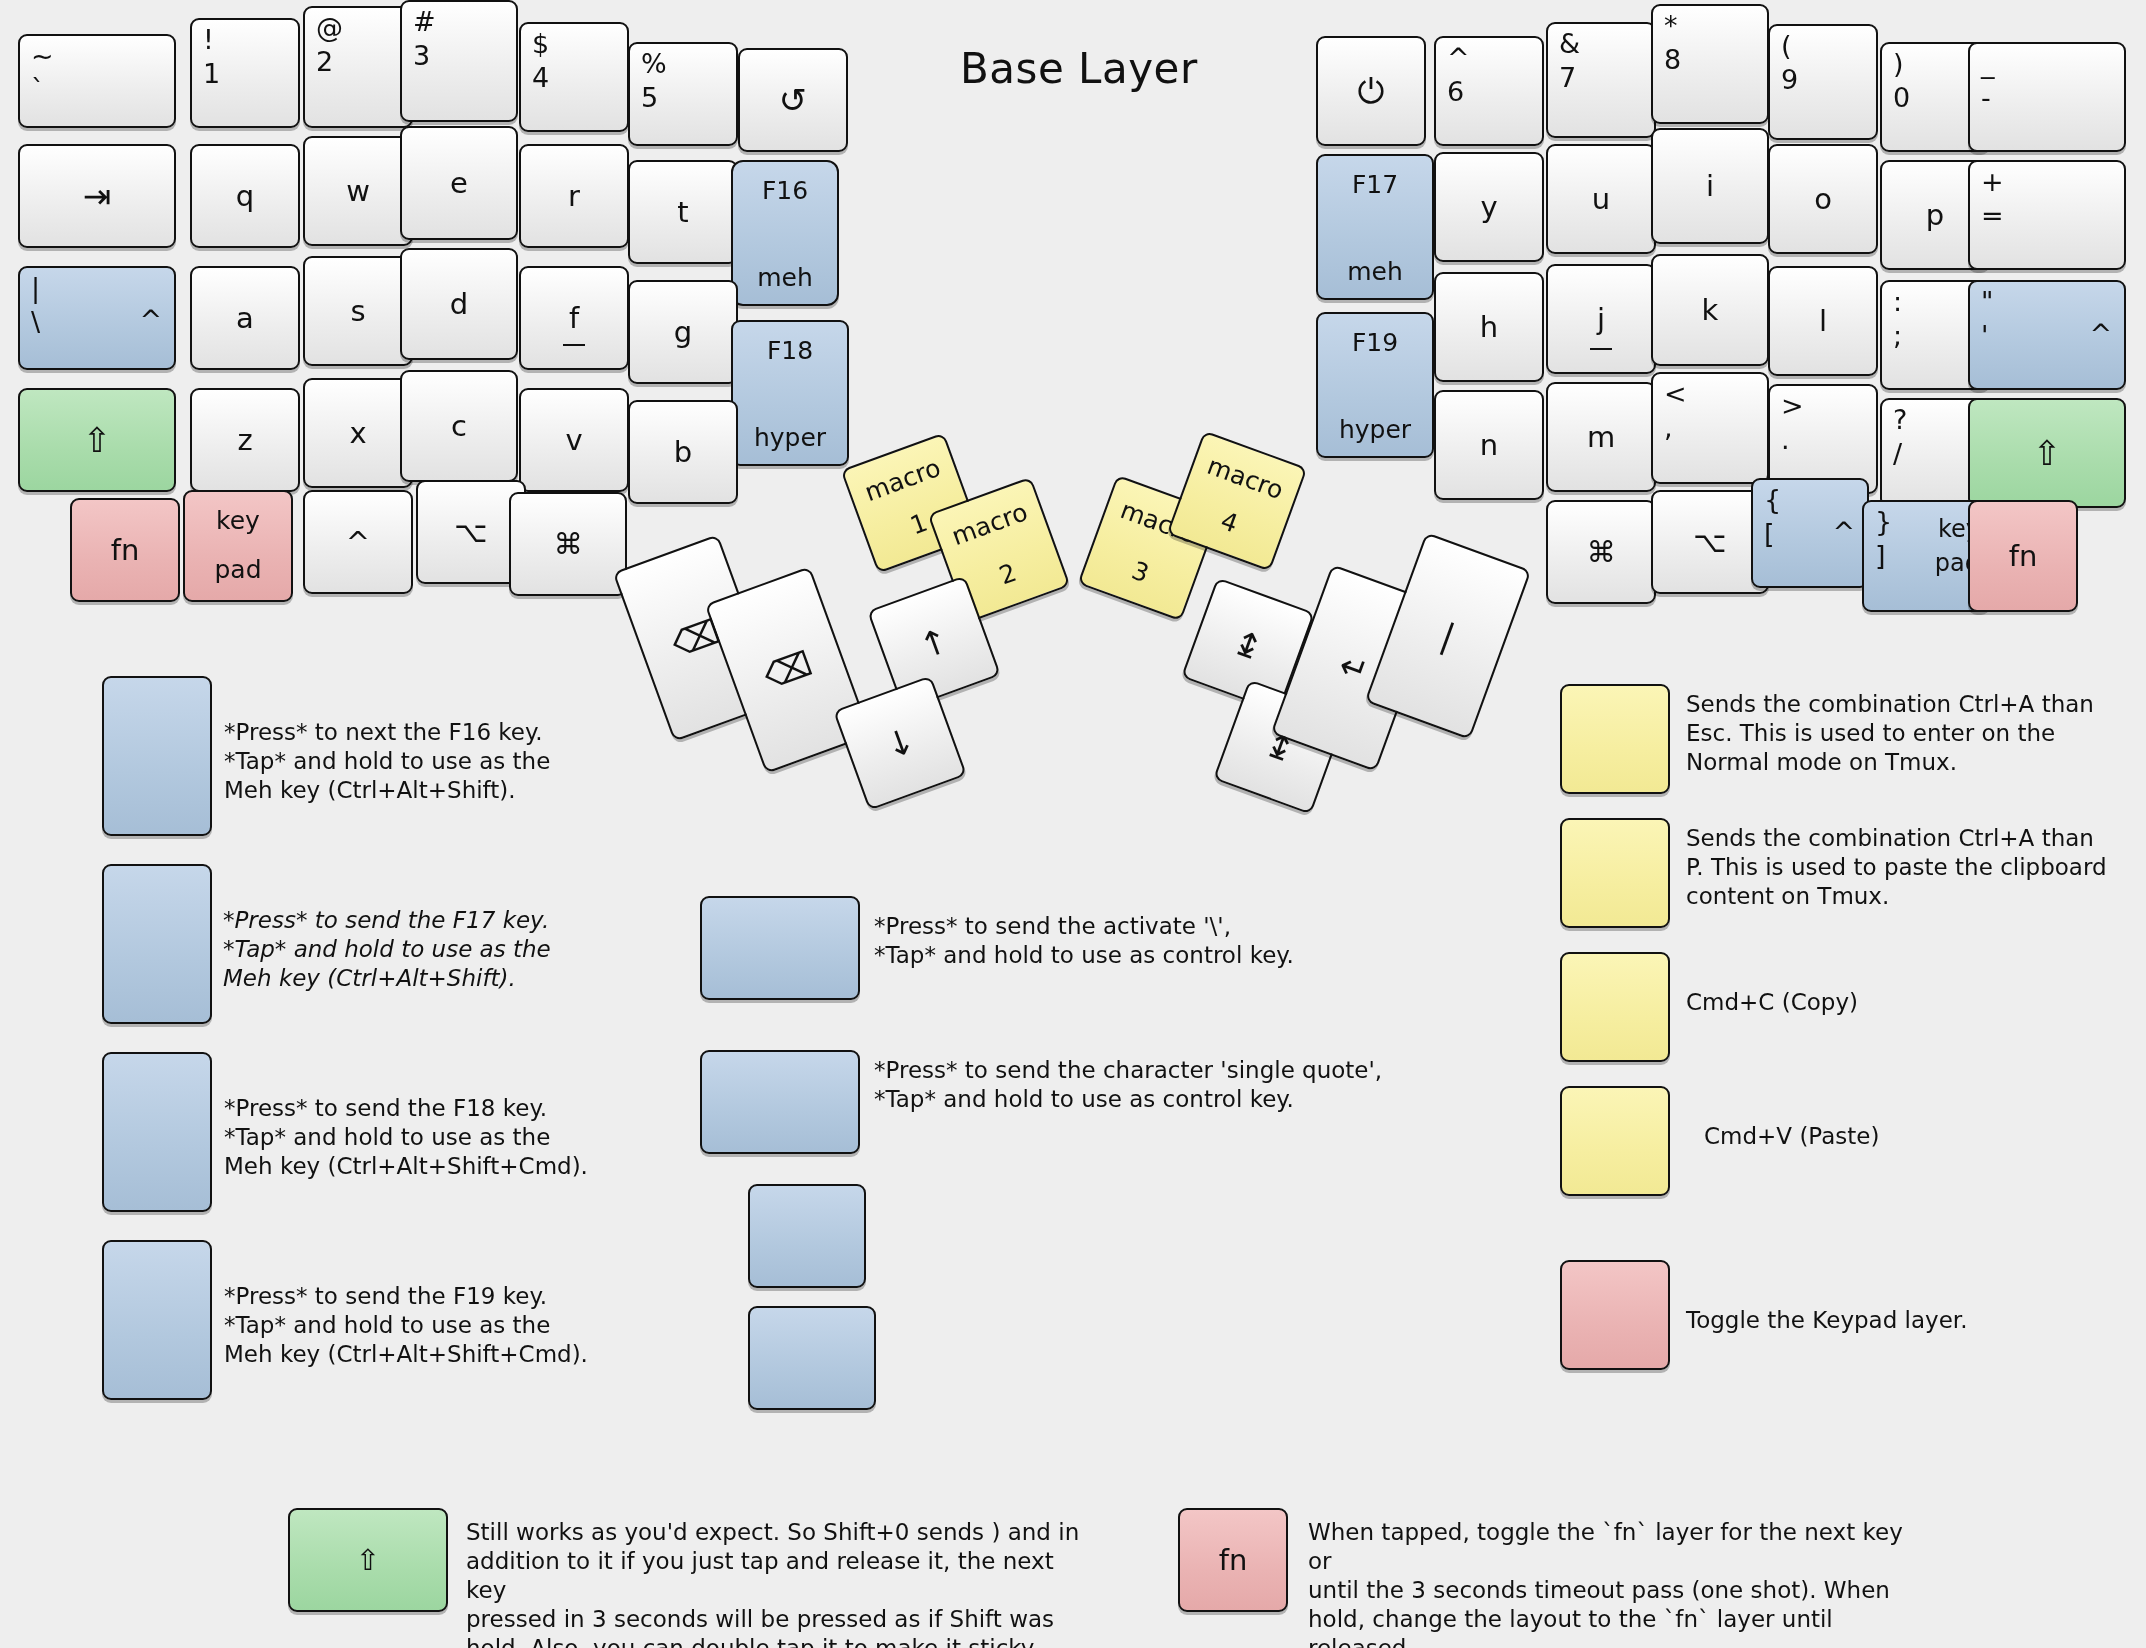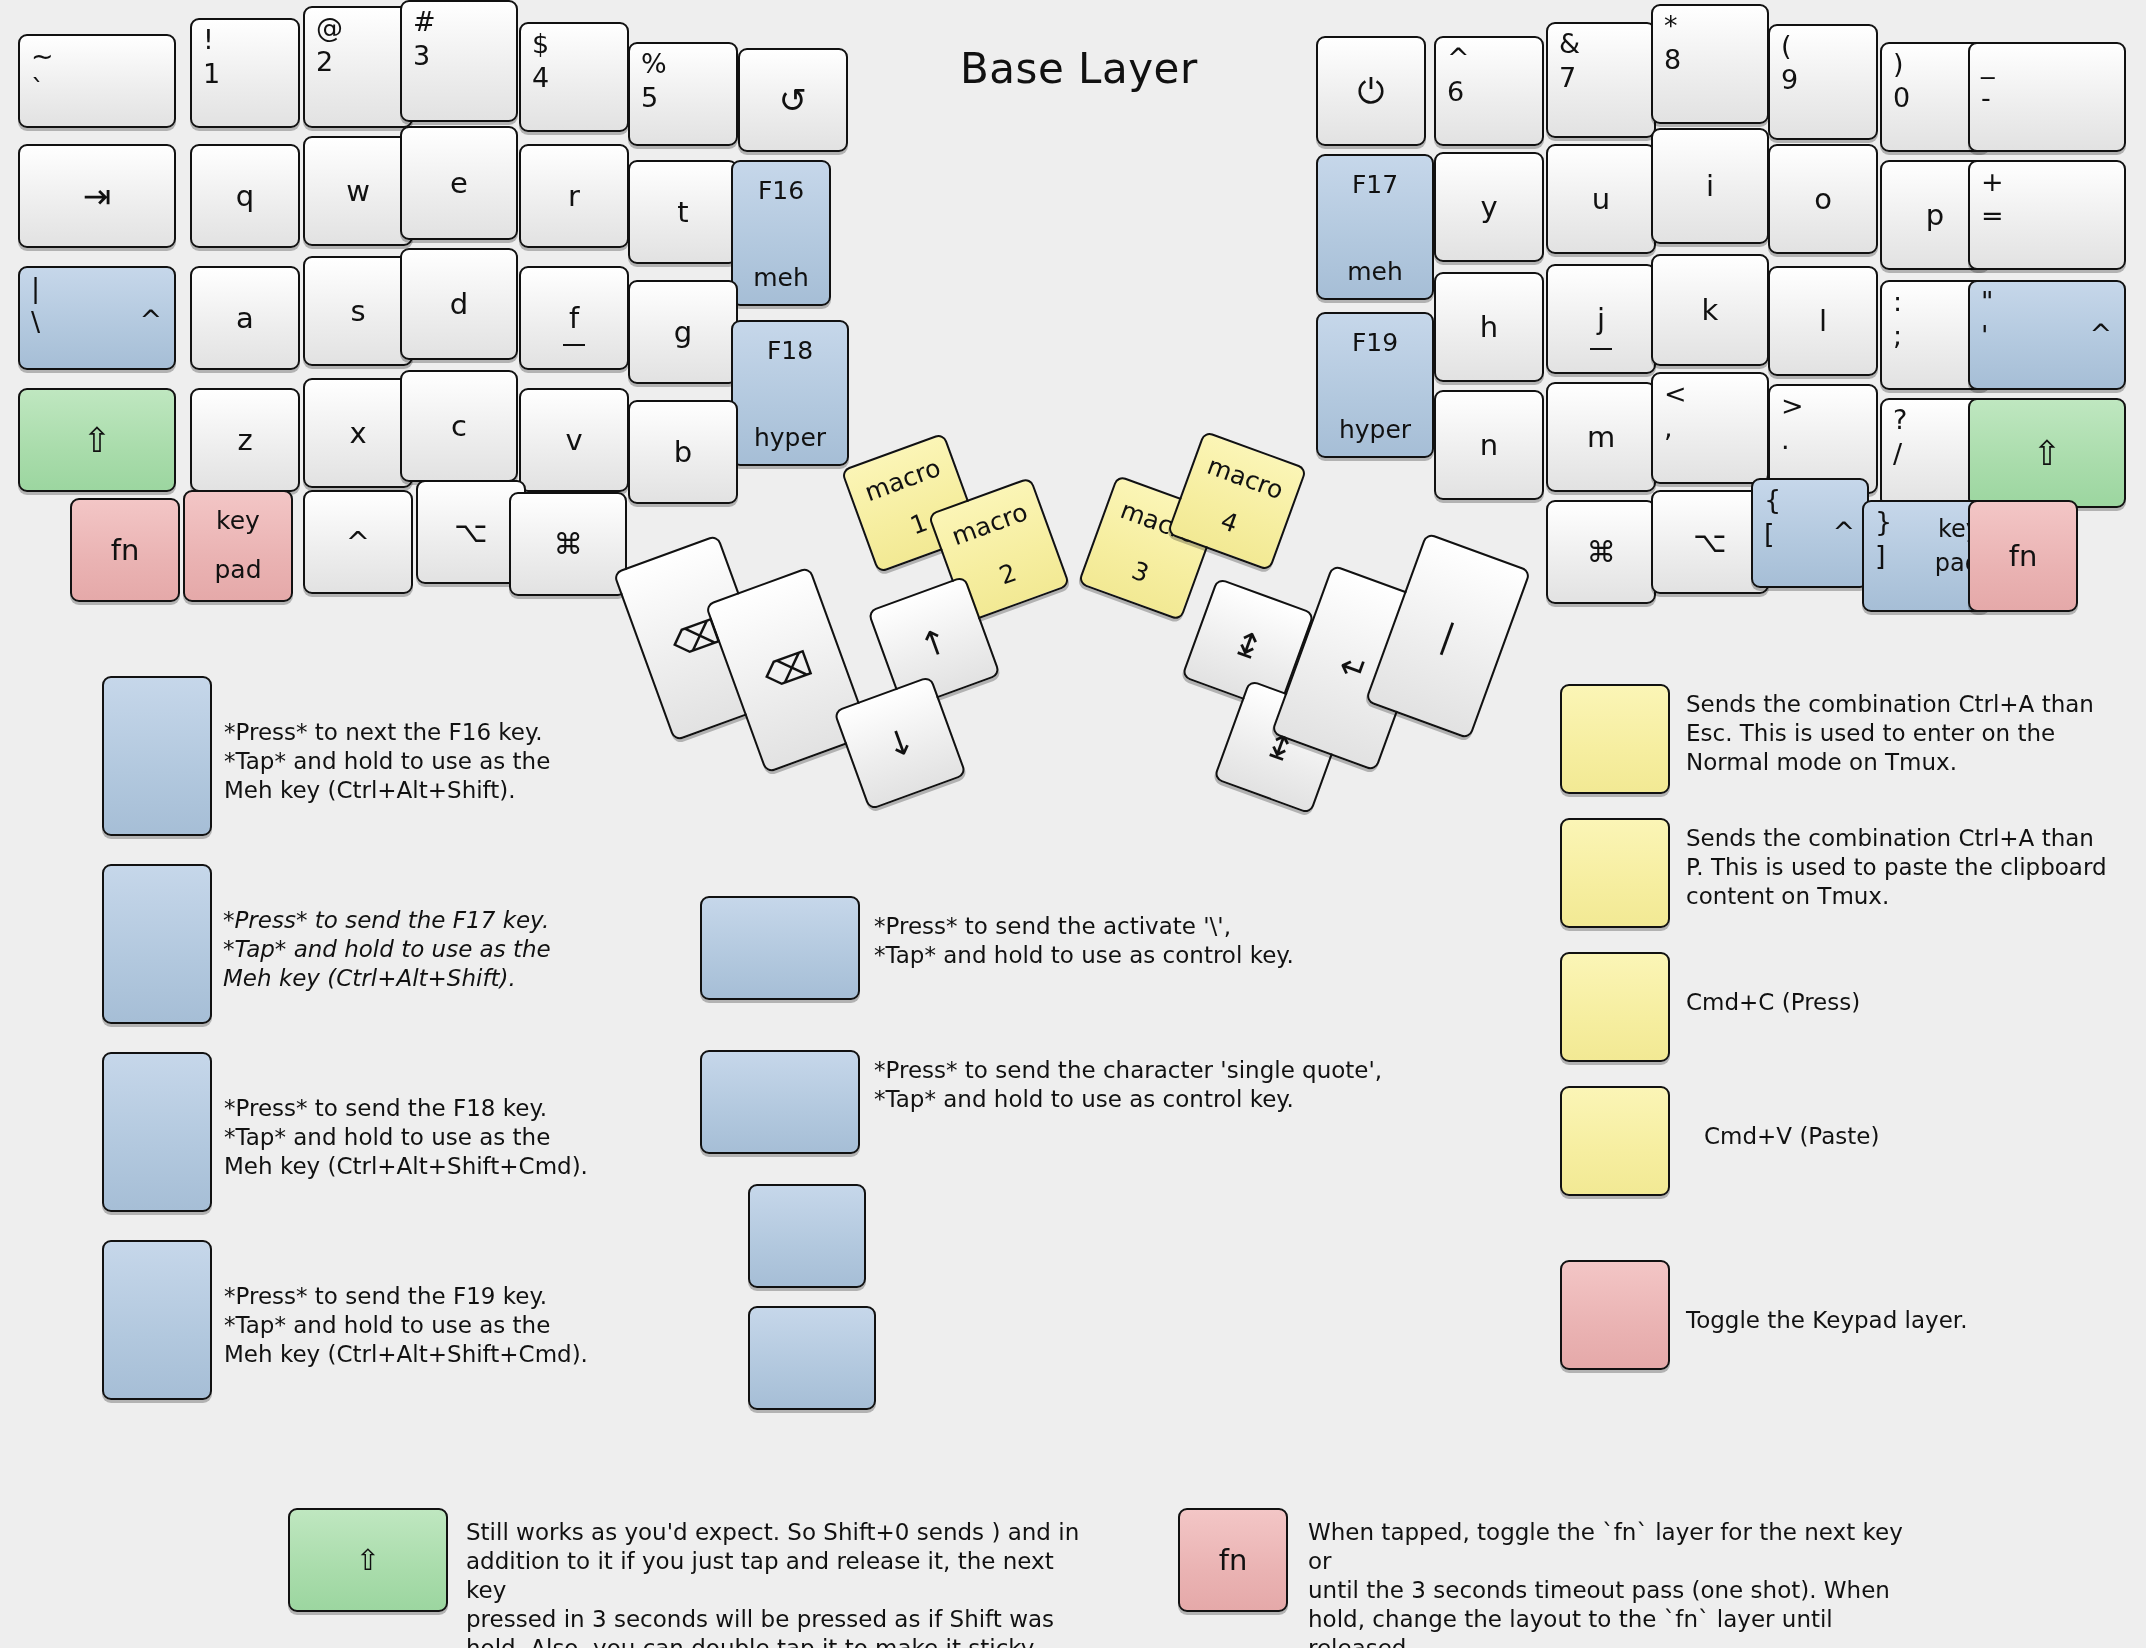--- a/index.html
+++ b/index.html
@@ -95,21 +95,21 @@
     </div>
     <div class="key " style="left: 400px; top: 126px; width: 118px; height: 114px;">
       <span class="ctr">e</span>
     </div>
     <div class="key " style="left: 519px; top: 144px; width: 110px; height: 104px;">
       <span class="ctr">r</span>
     </div>
     <div class="key " style="left: 628px; top: 160px; width: 110px; height: 104px;">
       <span class="ctr">t</span>
     </div>
-    <div class="key blue" style="left: 731px; top: 160px; width: 100px; height: 146px;">
+    <div class="key blue" style="left: 731px; top: 160px; width: 108px; height: 146px; border-radius: 12px;">
       <span class="ctop">F16</span>
       <span class="cbot">meh</span>
     </div>
     <div class="key blue" style="left: 18px; top: 266px; width: 158px; height: 104px;">
       <span class="tl">|</span>
       <span class="bl">\</span>
       <span class="tr">^</span>
     </div>
     <div class="key " style="left: 190px; top: 266px; width: 110px; height: 104px;">
       <span class="ctr">a</span>
@@ -370,21 +370,21 @@
 Normal mode on Tmux.</div>
     <div class="key yellow" style="left: 1560px; top: 818px; width: 110px; height: 110px;">
       <span class="ctr"></span>
     </div>
     <div class="legend-text" style="left: 1686px; top: 824px; max-width: 620px; white-space: pre-line;">Sends the combination Ctrl+A than
 P. This is used to paste the clipboard
 content on Tmux.</div>
     <div class="key yellow" style="left: 1560px; top: 952px; width: 110px; height: 110px;">
       <span class="ctr"></span>
     </div>
-    <div class="legend-text" style="left: 1686px; top: 988px; max-width: 620px; white-space: pre-line;">Cmd+C (Press)</div>
+    <div class="legend-text" style="left: 1686px; top: 988px; max-width: 620px; white-space: pre-line;">Cmd+C (Copy)</div>
     <div class="key yellow" style="left: 1560px; top: 1086px; width: 110px; height: 110px;">
       <span class="ctr"></span>
     </div>
     <div class="legend-text" style="left: 1686px; top: 1122px; max-width: 620px; white-space: pre-line; margin-left: 18px;">Cmd+V (Paste)</div>
     <div class="key pink" style="left: 1560px; top: 1260px; width: 110px; height: 110px;">
       <span class="ctr"></span>
     </div>
     <div class="legend-text" style="left: 1686px; top: 1306px; max-width: 620px; white-space: pre-line;">Toggle the Keypad layer.</div>
     <div class="key green" style="left: 288px; top: 1508px; width: 160px; height: 104px;">
       <span class="ctr">⇧</span>

